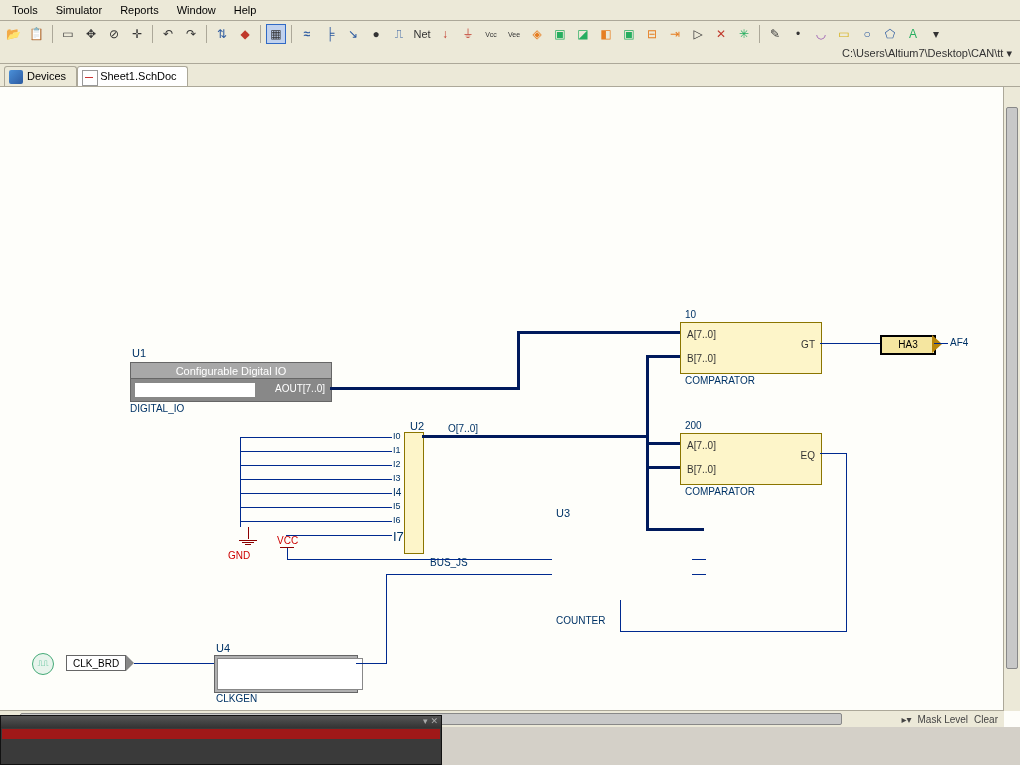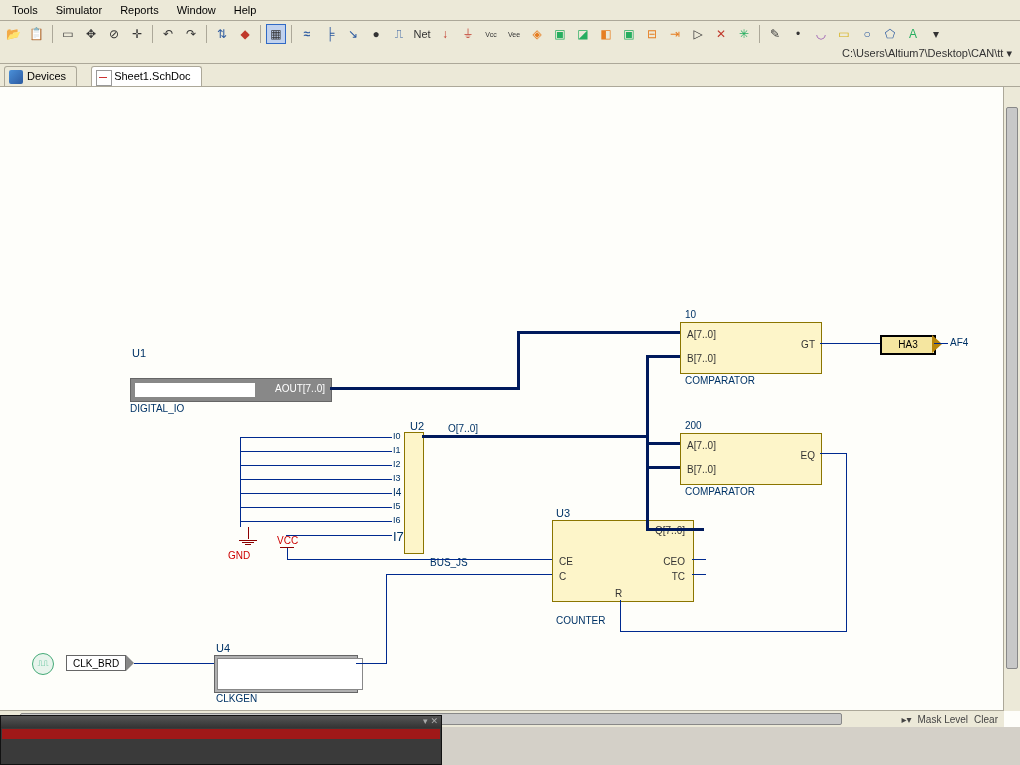--- a/index.html
+++ b/index.html
@@ -2,21 +2,21 @@
 <html><head>
 <meta charset="utf-8">
 <style>
   body{margin:0;font-family:Tahoma,Arial,sans-serif;font-size:11px;background:#d4d0c8;user-select:none}
   .menubar{background:#ece9d8;border-bottom:1px solid #aca899;padding:2px 4px;display:flex;gap:2px}
   .menubar span{padding:2px 8px;cursor:default}
   .toolbar{background:#ece9d8;border-bottom:1px solid #aca899;padding:3px 4px;display:flex;gap:3px;align-items:center;flex-wrap:wrap}
   .tb-btn{width:18px;height:18px;border:1px solid transparent;display:inline-flex;align-items:center;justify-content:center;font-size:12px;color:#333}
   .tb-sep{width:1px;height:18px;background:#aca899;margin:0 2px}
   .pathbar{margin-left:auto;color:#333;padding:0 4px}
-  .tabbar{background:#ece9d8;border-bottom:1px solid #aca899;display:flex;padding:2px 4px 0 4px;gap:14px}
+  .tabbar{background:#ece9d8;border-bottom:1px solid #aca899;display:flex;padding:2px 4px 0 4px;gap:0}
   .tab{background:#ece9d8;border:1px solid #aca899;border-bottom:none;padding:3px 10px 4px 22px;position:relative;font-size:11px;border-radius:3px 3px 0 0}
   .tab.active{background:#fff}
   .tab .ticon{position:absolute;left:4px;top:3px;width:14px;height:14px}
   .tab .ticon.dev{background:linear-gradient(135deg,#4a90d9,#2c5aa0);border-radius:2px}
   .tab .ticon.sch{background:#fff;border:1px solid #999}
   .tab .ticon.sch:before{content:"";position:absolute;left:2px;top:6px;width:8px;height:1px;background:#c33}
   .workspace{position:relative;background:#fefefa;height:640px;overflow:hidden}
   .sheet{position:absolute;left:0;top:0;width:1040px;height:700px}
   
   .comp{position:absolute;background:#fdf5c9;border:1px solid #8b7500}
@@ -115,20 +115,21 @@
 
 <div class="tabbar">
   <div class="tab"><span class="ticon dev"></span><span>Devices</span></div>
   <div class="tab active"><span class="ticon sch"></span><span>Sheet1.SchDoc</span></div>
 </div>
 
 <div class="workspace">
   <div class="sheet">
 
     <div class="designator" style="left:132px;top:260px">U1</div>
+    <div class="graybox" style="left:130px;top:275px;width:200px;height:16px">Configurable Digital IO</div>
     <div class="graybox" style="left:130px;top:291px;width:200px;height:22px;background:#888">
       <div class="whitebox" style="left:3px;top:3px;width:120px;height:14px"></div>
       <span style="position:absolute;right:6px;top:4px;color:#fff;font-size:10px">AOUT[7..0]</span>
     </div>
     <div class="netlabel" style="left:130px;top:316px">DIGITAL_IO</div>
 
     <div class="designator" style="left:410px;top:333px">U2</div>
     <div class="comp" style="left:404px;top:345px;width:18px;height:120px"></div>
     <div class="netlabel" style="left:393px;top:344px;font-size:9px">I0</div>
     <div class="netlabel" style="left:393px;top:358px;font-size:9px">I1</div>
@@ -156,28 +157,20 @@
 
     <div class="netlabel" style="left:685px;top:333px">200</div>
     <div class="comp" style="left:680px;top:346px;width:140px;height:50px">
       <span class="pin-label" style="left:6px;top:6px">A[7..0]</span>
       <span class="pin-label" style="left:6px;top:30px">B[7..0]</span>
       <span class="pin-label" style="right:6px;top:16px">EQ</span>
     </div>
     <div class="netlabel" style="left:685px;top:399px">COMPARATOR</div>
 
     <div class="designator" style="left:556px;top:420px">U3</div>
-    <div class="comp" style="left:552px;top:433px;width:140px;height:80px">
-      <span class="pin-label" style="right:8px;top:4px">Q[7..0]</span>
-      <span class="pin-label" style="left:6px;top:35px">CE</span>
-      <span class="pin-label" style="left:6px;top:50px">C</span>
-      <span class="pin-label" style="right:8px;top:35px">CEO</span>
-      <span class="pin-label" style="right:8px;top:50px">TC</span>
-      <span class="pin-label" style="left:62px;bottom:2px">R</span>
-    </div>
     <div class="netlabel" style="left:556px;top:528px">COUNTER</div>
 
     <div class="designator" style="left:216px;top:555px">U4</div>
     <div class="graybox" style="left:214px;top:568px;width:142px;height:36px;background:#b0b0b0">
       <div class="whitebox" style="left:2px;top:2px;width:136px;height:14px;justify-content:space-between;padding:8px 4px">
         <span>TIMEBASE</span>
         <span>FREQ</span>
       </div>
       <span style="position:absolute;bottom:3px;width:100%;text-align:right;color:#fff;font-size:10px">Frequency Generator</span>
     </div>

